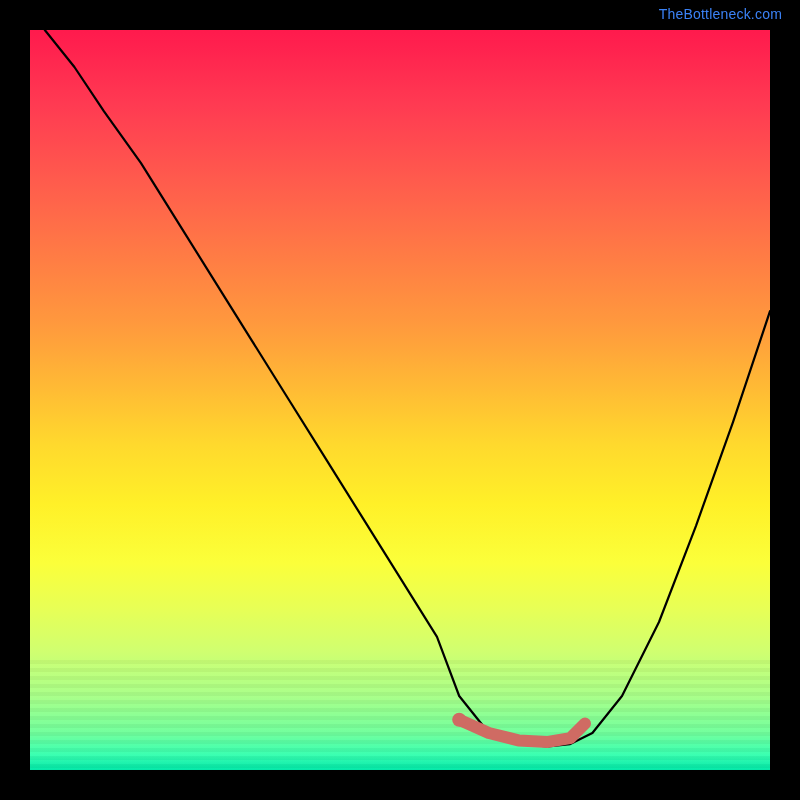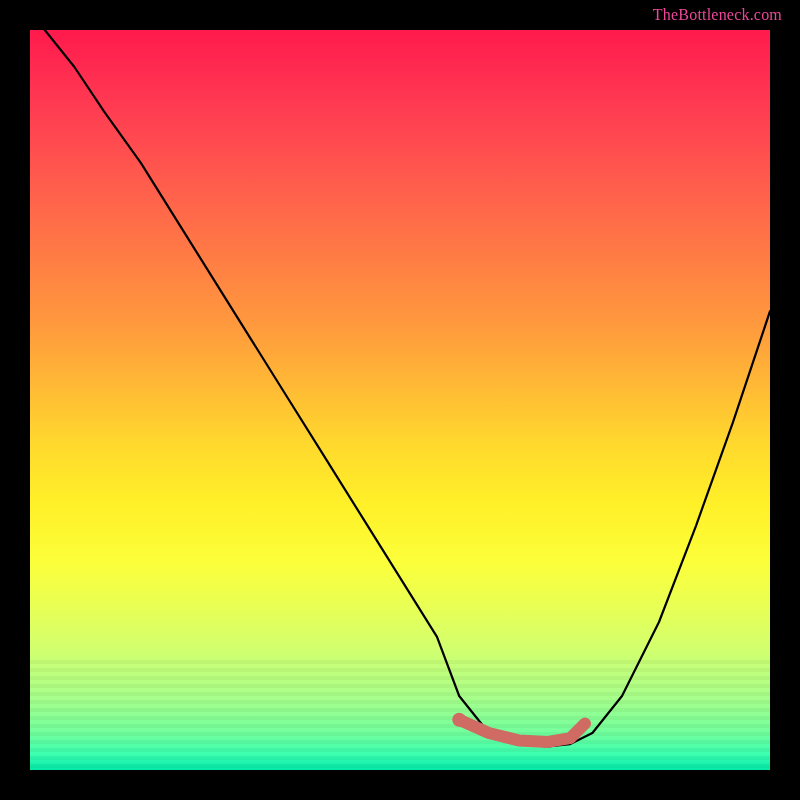--- a/index.html
+++ b/index.html
@@ -52,23 +52,23 @@
       rgba(0,0,0,0.04) 4px,
       rgba(255,255,255,0.02) 4px,
       rgba(255,255,255,0.02) 8px
     );
     pointer-events: none;
   }
   .watermark {
     position: absolute;
     top: 6px;
     right: 18px;
-    color: #ec4899;
-    font-family: Liberation Serif, serif;
-    font-size: 16px;
+    color: #3b82f6;
+    font-family: Liberation Sans, sans-serif;
+    font-size: 14px;
     font-weight: 500;
     letter-spacing: 0.2px;
   }
   svg.curve {
     position: absolute;
     left: 0;
     top: 0;
     width: 740px;
     height: 740px;
     pointer-events: none;

